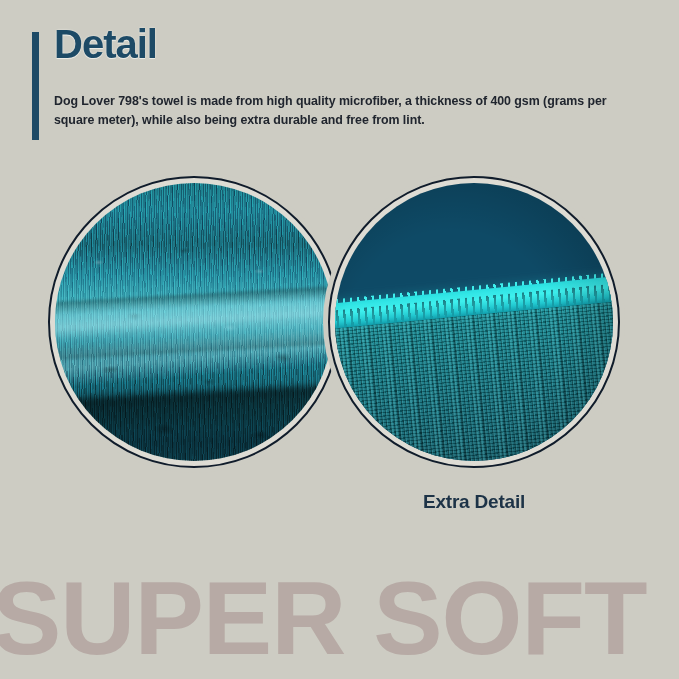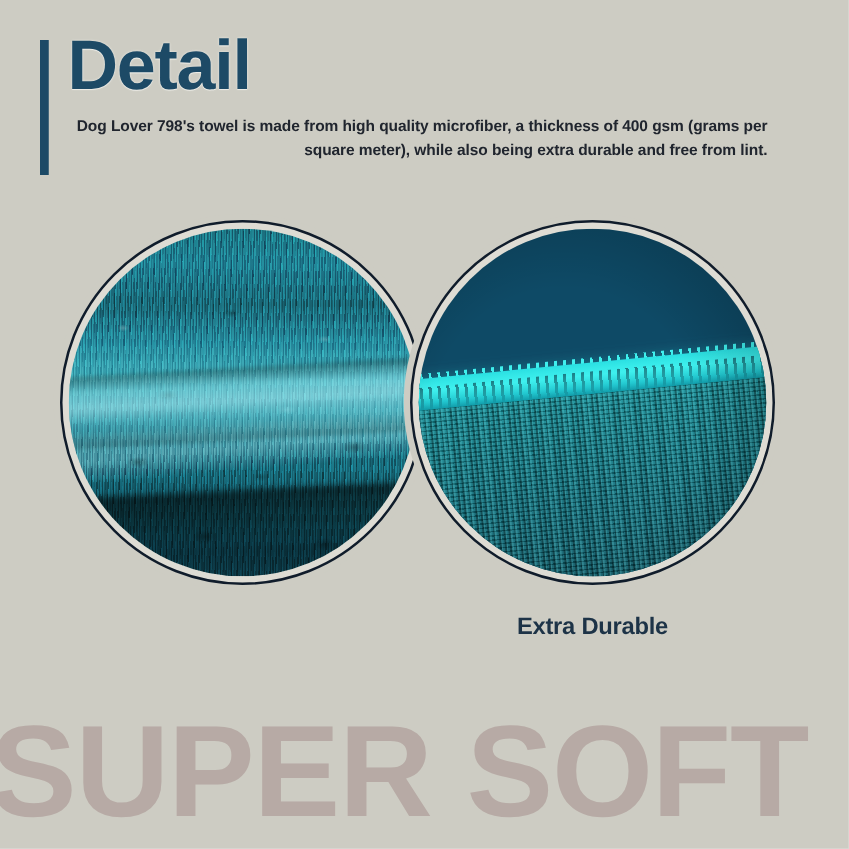--- a/index.html
+++ b/index.html
@@ -25,38 +25,37 @@
   #accent-bar {
     position:absolute;
     left:0; top:2px;
     width:7px; height:108px;
     background:#1d4a66;
   }
 
   #title {
     position:absolute;
     left:22px; top:-6px;
-    font-size:56px;
+    font-size:40px;
     font-weight:bold;
     color:#1d4a66;
     letter-spacing:-1px;
     line-height:1;
     text-shadow:0 0 2px rgba(245,244,240,.85), 0 1px 0 rgba(245,244,240,.7);
   }
 
   #body-text {
     position:absolute;
     left:22px; top:62px;
     width:560px;
     font-size:12.4px;
     font-weight:bold;
     color:#20252e;
     line-height:1.55;
     letter-spacing:-0.05px;
-    text-align:right;
   }
 
   
   .circle-block { position:absolute; }
 
   .circle {
     position:relative;
     width:292px; height:292px;
     border-radius:50%;
     background:#dedcd4;
@@ -247,16 +246,16 @@
   <div class="circle">
     <div class="circle-inner">
       <div class="stitch-bg"></div>
       <div class="stitch-fabric"></div>
       <div class="stitch-teeth"></div>
       <div class="stitch-band"></div>
       <div class="stitch-glow"></div>
       <div class="stitch-vignette"></div>
     </div>
   </div>
-  <div class="caption">Extra Durable</div>
+  <div class="caption">Extra Detail</div>
 </div>
 
 <div id="super-soft">SUPER SOFT</div>
 
 </body></html>

